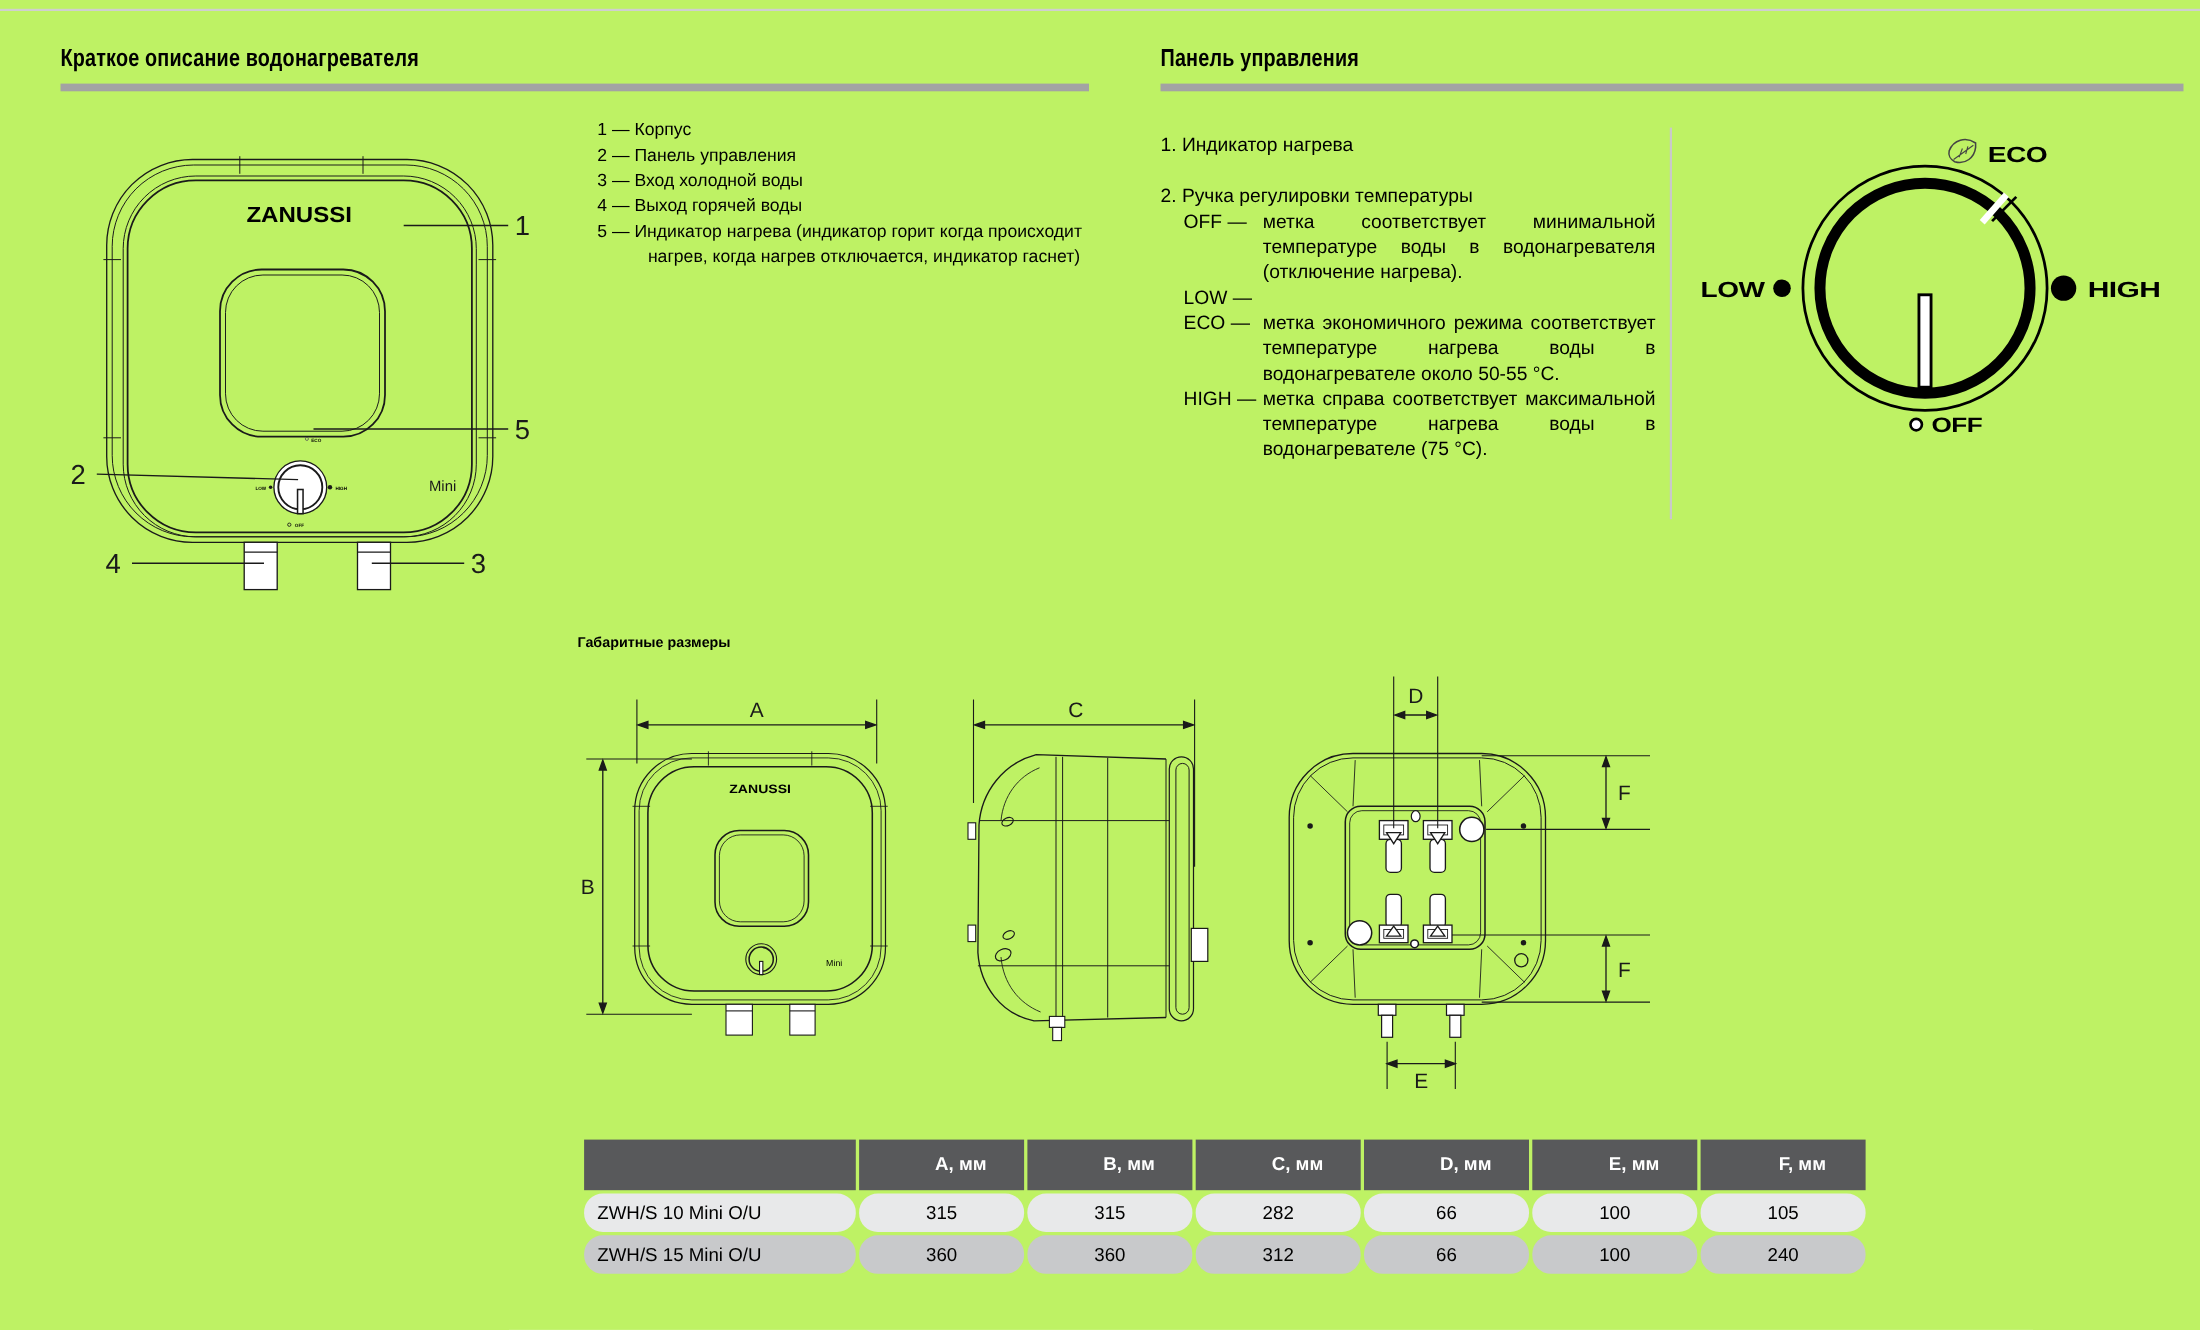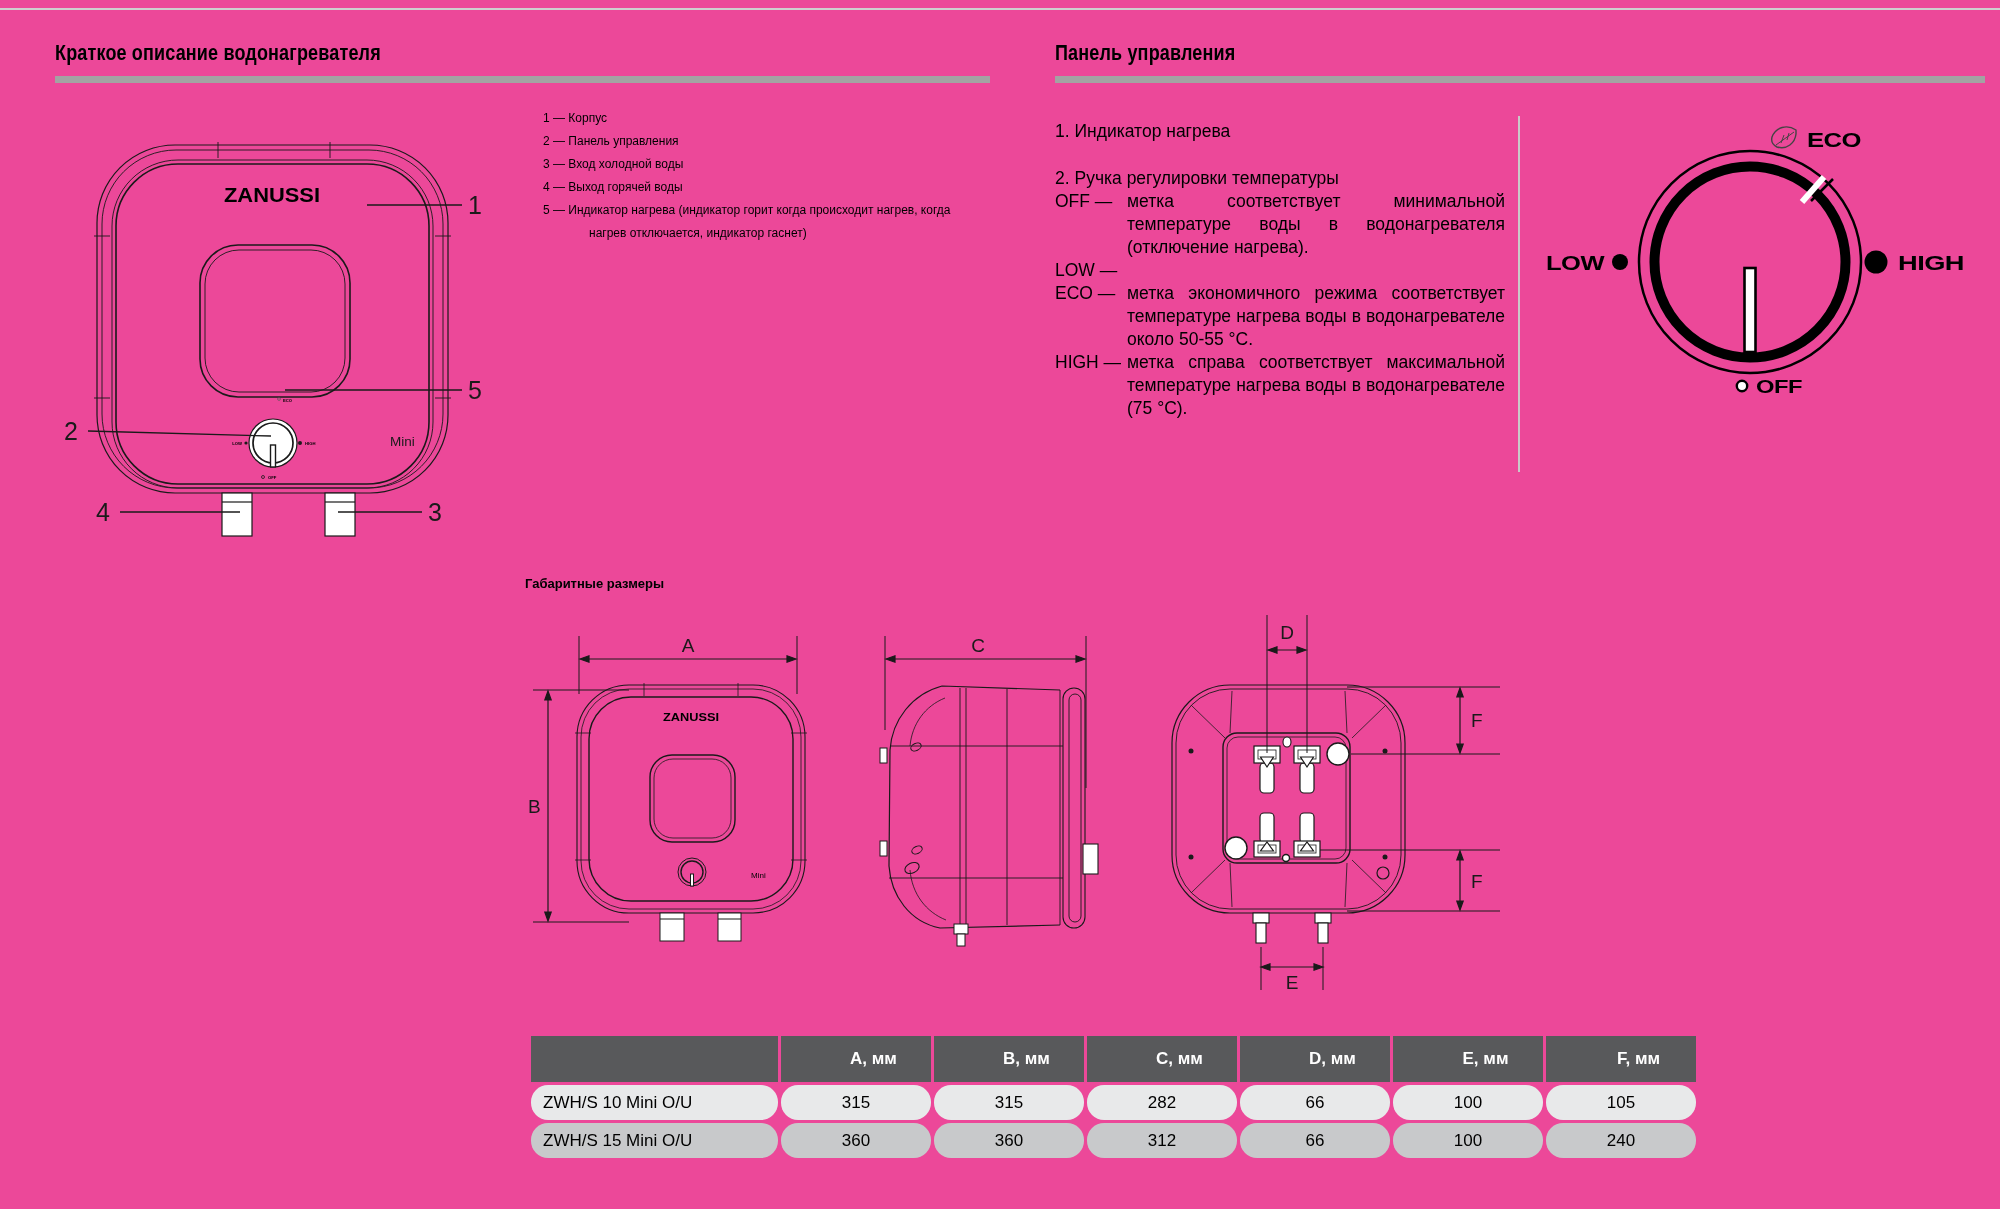--- a/index.html
+++ b/index.html
@@ -1,27 +1,27 @@
 <!DOCTYPE html>
 <html><head>
 <meta charset="utf-8">
 <style>
   html,body{margin:0;padding:0;background:#fff;}
-  .page{position:relative;width:2000px;height:1209px;background:#ec4899;overflow:hidden;
+  .page{position:relative;width:2000px;height:1209px;background:#bef264;overflow:hidden;
         font-family:"Liberation Sans",sans-serif;color:#000;}
   .topline{position:absolute;left:0;top:8px;width:2000px;height:2px;background:#cfcfcf;}
   .sec-title{position:absolute;font-weight:bold;font-size:22.5px;white-space:nowrap;
              transform:scaleX(.8);transform-origin:left center;letter-spacing:.2px;}
   .sec-bar{position:absolute;height:7px;background:#a3a3a3;}
   .legend{position:absolute;left:543px;top:107px;width:444px;margin:0;padding:0;
-          font-size:12px;line-height:23px;}
+          font-size:16px;line-height:23px;}
   .legend li{list-style:none;padding-left:46px;text-indent:-46px;}
   .cp{position:absolute;left:1055px;top:120px;width:450px;font-size:17.5px;line-height:23px;}
   .cp-item2{margin-top:24px;}
-  .mode{display:flex;}
+  .mode{display:flex;margin-left:21px;}
   .mode .ml{flex:none;width:72px;}
   .mode .mt{flex:1;text-align:justify;}
   .divider{position:absolute;left:1518px;top:116px;width:2px;height:356px;background:#c9c9c9;}
   .dims-title{position:absolute;left:525px;top:576px;font-weight:bold;font-size:13px;}
   svg{position:absolute;overflow:visible;}
   svg text{font-family:"Liberation Sans",sans-serif;}
   .callout{font-size:25px;fill:#1a1a1a;}
   .dimlbl{font-size:19px;fill:#1a1a1a;}
   .dial-lbl{font-weight:bold;letter-spacing:-.4px;fill:#000;}
   .spec{position:absolute;left:528px;top:1033px;border-collapse:separate;border-spacing:3px;

